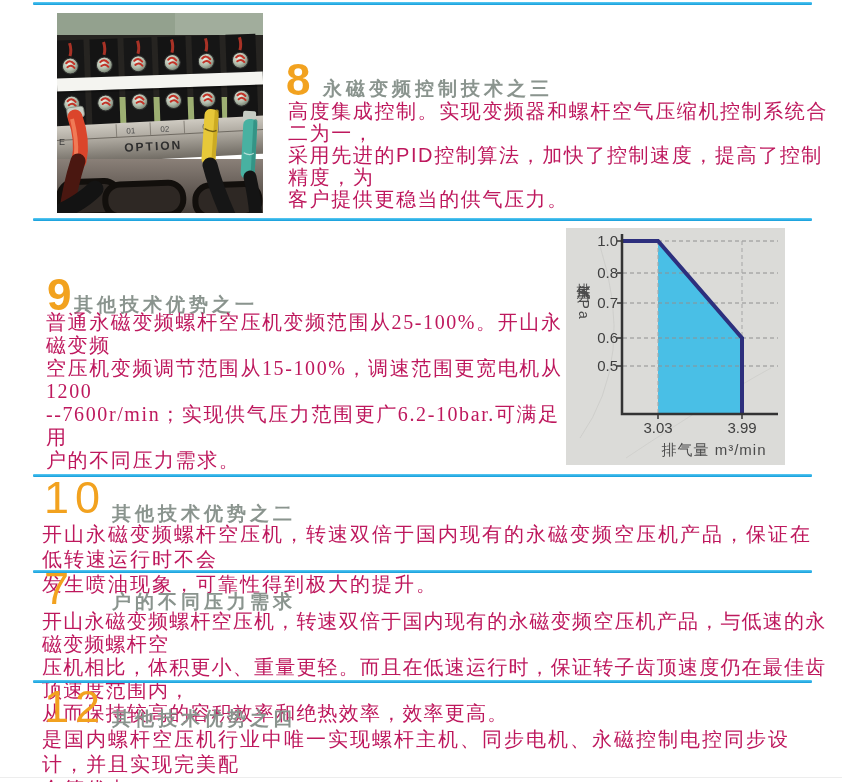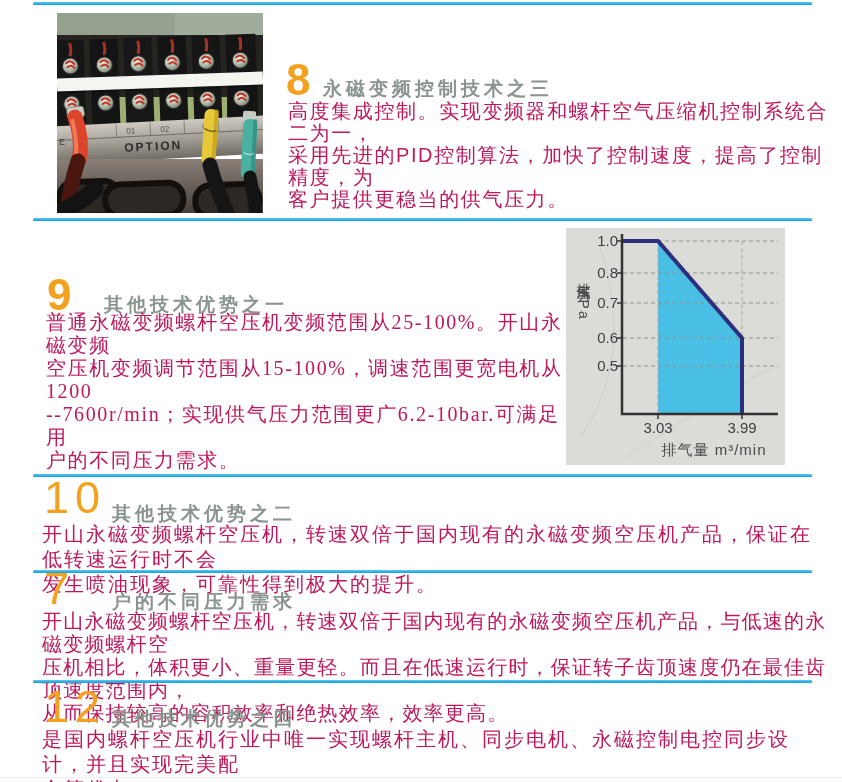--- a/index.html
+++ b/index.html
@@ -18,21 +18,21 @@
   .num-b{font-weight:bold;font-size:44px;}
   .num-l{font-weight:500;font-size:45px;letter-spacing:6px;}
   .title{position:absolute;margin:0;color:#8A948E;font-size:19px;font-weight:bold;letter-spacing:4px;white-space:nowrap;}
   .body{position:absolute;margin:0;color:#be185d;font-size:20px;white-space:pre-line;}
 
   .s8-num{left:286px;top:58px;}
   .s8-title{left:323px;top:76px;}
   .s8-body{left:288px;top:100px;width:540px;line-height:22px;letter-spacing:1.6px;}
 
   .s9-num{left:47px;top:273px;}
-  .s9-title{left:104px;top:292px;}
+  .s9-title{left:74px;top:292px;}
   .s9-body{left:46px;top:311px;width:522px;line-height:23px;letter-spacing:1.6px;font-family:Liberation Serif, serif;}
 
   .s10-num{left:44px;top:475px;}
   .s10-title{left:112px;top:501px;}
   .s10-body{left:42px;top:522px;width:790px;line-height:25px;letter-spacing:2px;}
 
   .s11-num{left:44px;top:566px;}
   .s11-title{left:112px;top:589px;}
   .s11-body{left:42px;top:610px;width:790px;line-height:23px;letter-spacing:1.2px;}
 

